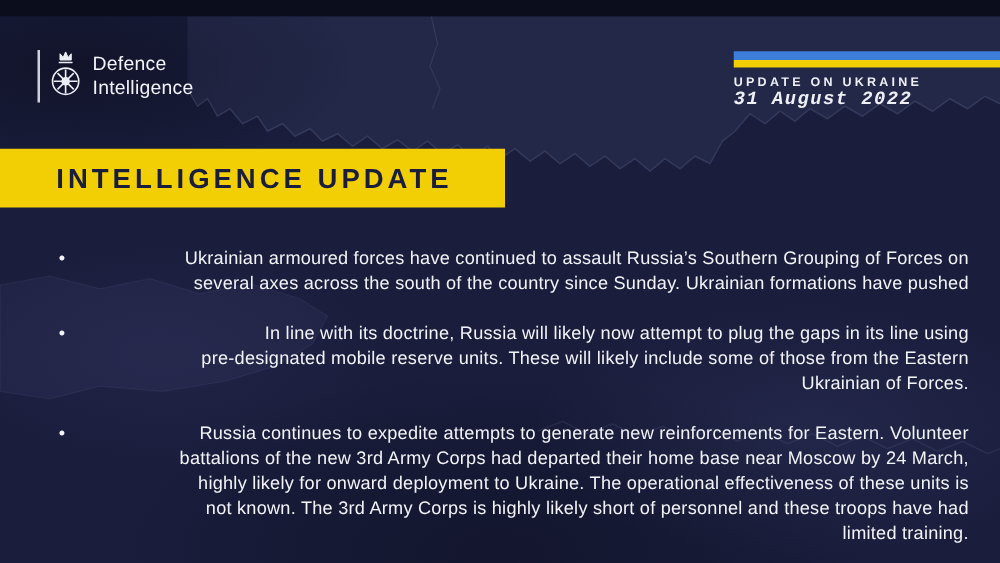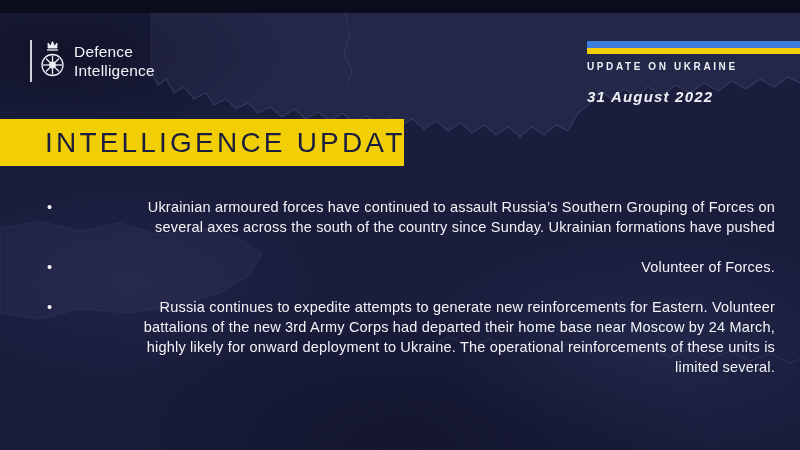--- a/index.html
+++ b/index.html
@@ -20,30 +20,30 @@
   
   .logo{position:absolute;left:30px;top:26px;display:flex;align-items:center;}
   .logo .bar{width:2px;height:42px;background:rgba(240,242,250,0.85);margin-right:7px;}
   .crest{width:27px;height:44px;margin-right:8px;}
   .wordmark{color:#f2f4fa;font-size:15.5px;line-height:19px;letter-spacing:0.2px;}
   
   .flag{position:absolute;left:587px;top:28px;width:213px;height:13px;}
   .flag .blue{height:7px;background:var(--flag_blue,#3e7edb);}
   .flag .yellow{height:6px;background:var(--flag_yellow,#f2cf05);}
   .updLabel{position:absolute;left:587px;top:48px;color:#eef0f6;font-size:10px;font-weight:bold;letter-spacing:2.6px;white-space:nowrap;}
-  .updDate{position:absolute;left:587px;top:75px;color:#eef0f6;font-family:Liberation Sans, sans-serif;font-style:italic;font-weight:bold;font-size:15px;letter-spacing:1.2px;white-space:nowrap;}
+  .updDate{position:absolute;left:587px;top:58px;color:#eef0f6;font-family:Liberation Mono, monospace;font-style:italic;font-weight:bold;font-size:15px;letter-spacing:1.2px;white-space:nowrap;}
   
   .banner{
     position:absolute;left:0;top:106px;width:404px;height:47px;
     background:var(--banner_yellow,#f2cf05);
     display:flex;align-items:center;
   }
   .banner .title{
     margin-left:45px;color:var(--bg_navy,#1a1d3c);
-    font-size:28px;font-weight:normal;letter-spacing:3.2px;white-space:nowrap;
+    font-size:22px;font-weight:bold;letter-spacing:3.2px;white-space:nowrap;
   }
   
   .bullets{position:absolute;left:45px;top:184px;width:730px;margin:0;padding:0;list-style:none;text-align:right;}
   .bullets li{position:relative;padding-left:23px;margin-bottom:20px;color:#f3f4f8;font-size:14.5px;line-height:20px;letter-spacing:0.2px;}
   .bullets li::before{content:"\2022";position:absolute;left:2px;top:0;color:#f3f4f8;}
   .ln{display:block;white-space:nowrap;}
 </style>
 </head>
 <body>
 
@@ -87,23 +87,26 @@
   <div class="banner">
     <div class="title">INTELLIGENCE UPDATE</div>
   </div>
 
   <ul class="bullets">
     <li>
       <span class="ln">Ukrainian armoured forces have continued to assault Russia’s Southern Grouping of Forces on</span>
       <span class="ln">several axes across the south of the country since Sunday. Ukrainian formations have pushed</span>
     </li>
     <li>
-      <span class="ln">Volunteer of Forces.</span>
+      <span class="ln">In line with its doctrine, Russia will likely now attempt to plug the gaps in its line using</span>
+      <span class="ln">pre-designated mobile reserve units. These will likely include some of those from the Eastern</span>
+      <span class="ln">Ukrainian of Forces.</span>
     </li>
     <li>
       <span class="ln">Russia continues to expedite attempts to generate new reinforcements for Eastern. Volunteer</span>
       <span class="ln">battalions of the new 3rd Army Corps had departed their home base near Moscow by 24 March,</span>
-      <span class="ln">highly likely for onward deployment to Ukraine. The operational reinforcements of these units is</span>
-      <span class="ln">limited several.</span>
+      <span class="ln">highly likely for onward deployment to Ukraine. The operational effectiveness of these units is</span>
+      <span class="ln">not known. The 3rd Army Corps is highly likely short of personnel and these troops have had</span>
+      <span class="ln">limited training.</span>
     </li>
   </ul>
 
 </div>
 
 </body></html>

